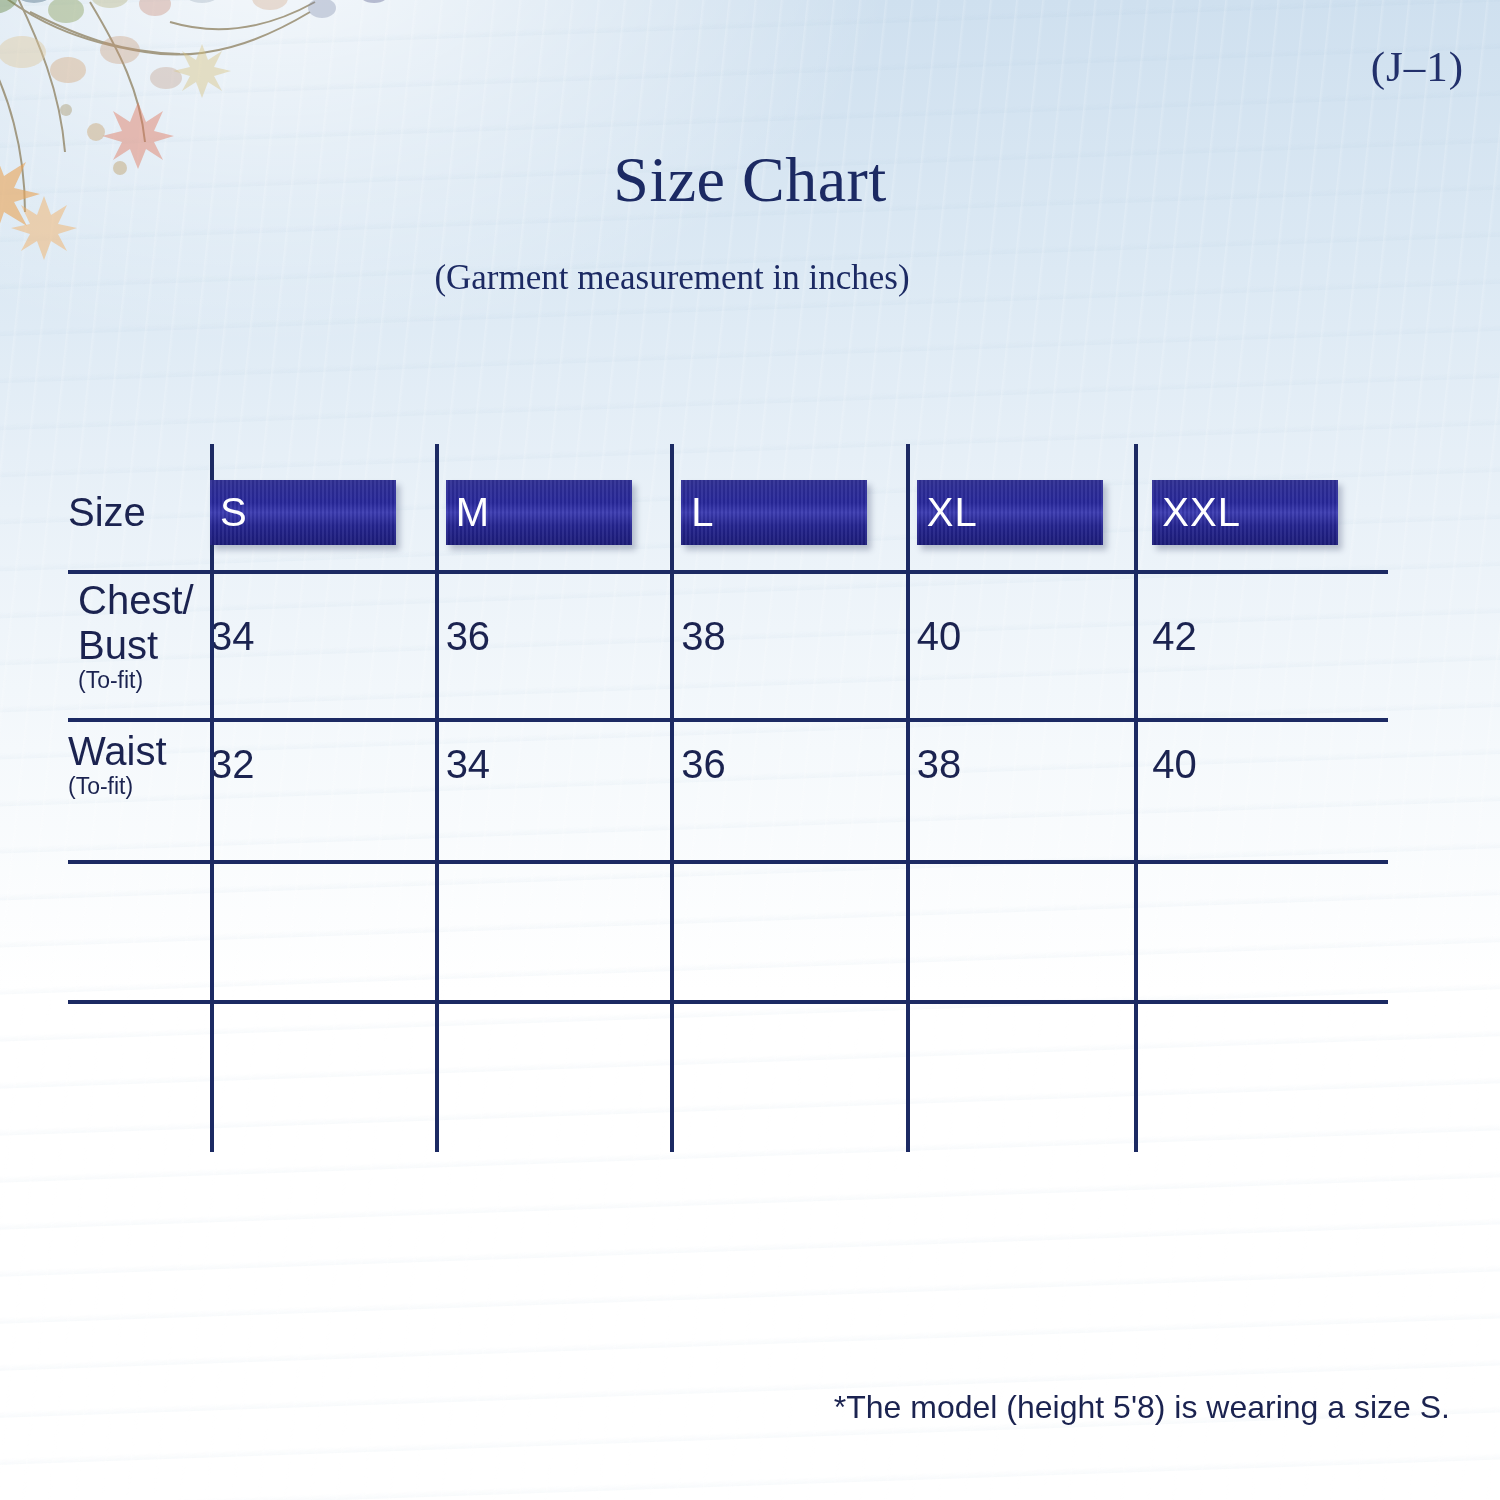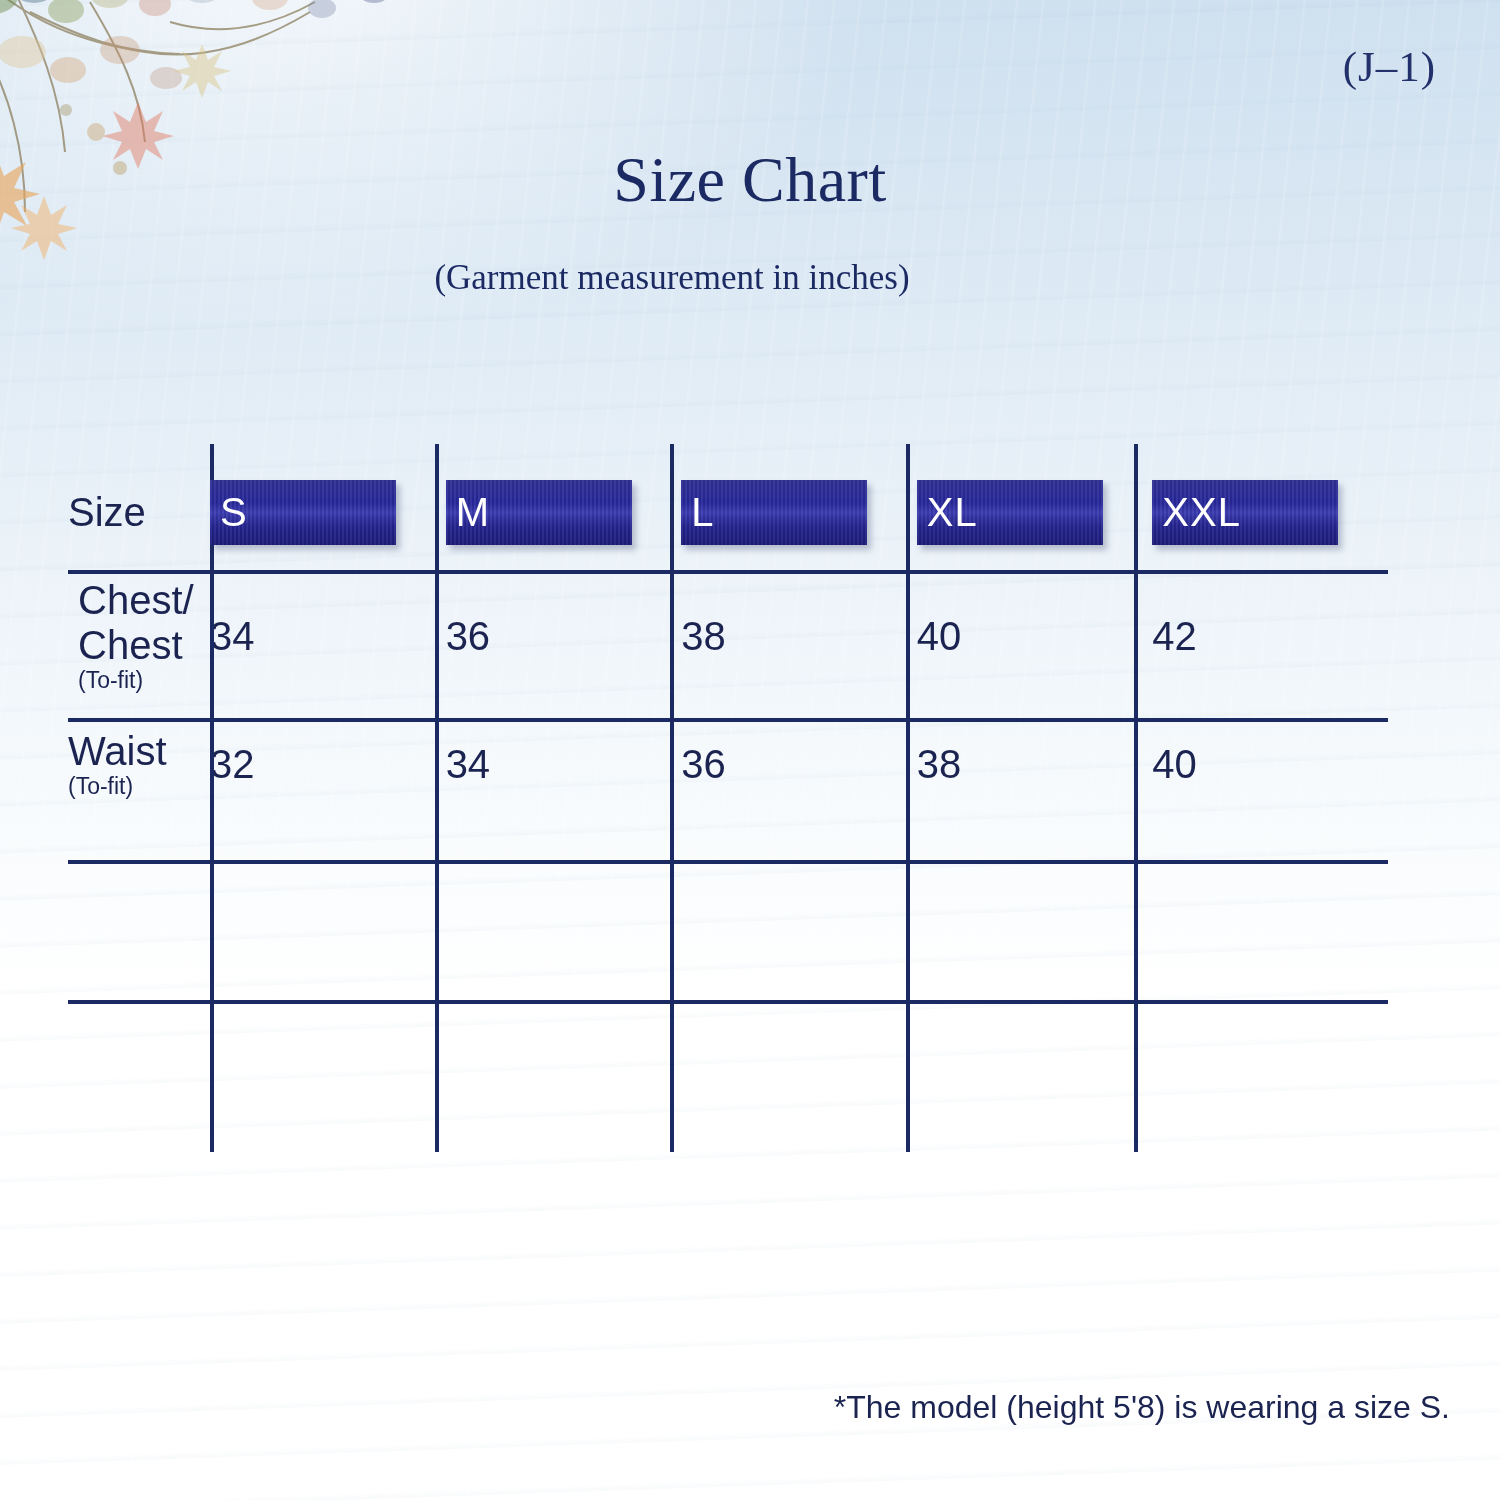--- a/index.html
+++ b/index.html
@@ -42,21 +42,21 @@
     left: -30px;
     width: 430px;
     height: 330px;
     pointer-events: none;
   }
 
   
   .code {
     position: absolute;
     top: 42px;
-    right: 64px;
+    right: 36px;
     font-family: "Liberation Serif", serif;
     font-size: 43px;
     color: #22306b;
     letter-spacing: 1px;
   }
 
   
   .title {
     position: absolute;
     top: 148px;
@@ -272,21 +272,21 @@
             <div class="chip"><span>XL</span></div>
           </td>
           <td>
             <div class="chip"><span>XXL</span></div>
           </td>
         </tr>
 
         <tr class="r-data">
           <td class="label-cell">
             <div>Chest/</div>
-            <div>Chest</div>
+            <div>Bust</div>
             <div class="small">(To-fit)</div>
           </td>
           <td>34</td>
           <td>36</td>
           <td>38</td>
           <td>40</td>
           <td>42</td>
         </tr>
 
         <tr class="r-data">

